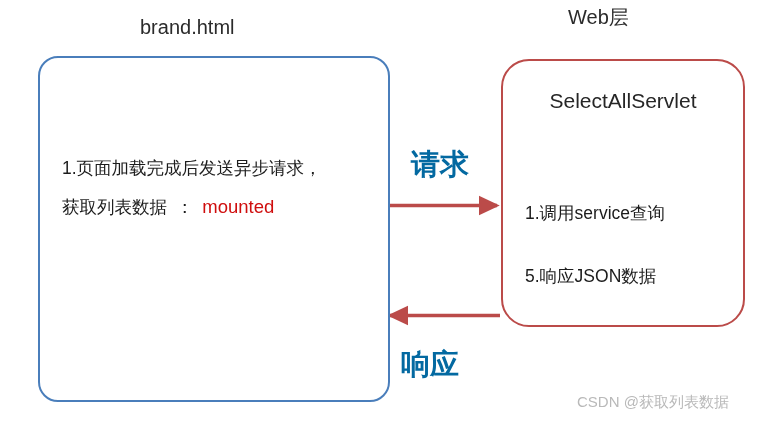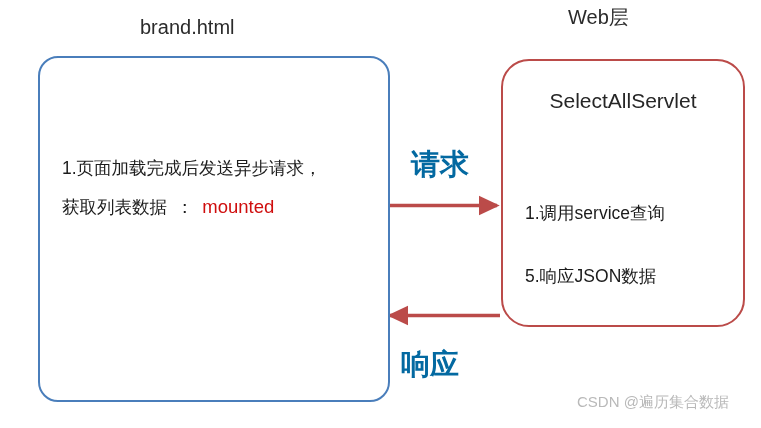--- a/index.html
+++ b/index.html
@@ -189,13 +189,13 @@
   <div id="box-servlet-heading">SelectAllServlet</div>
   <div class="servlet-lines">
     <div class="servlet-line">1.调用service查询</div>
     <div class="servlet-line">5.响应JSON数据</div>
   </div>
 </div>
 
 <div class="arrow-label" id="label-request">请求</div>
 <div class="arrow-label" id="label-response">响应</div>
 
-<div id="watermark">CSDN @遍历集合数据</div>
+<div id="watermark">CSDN @获取列表数据</div>
 
 </body></html>

